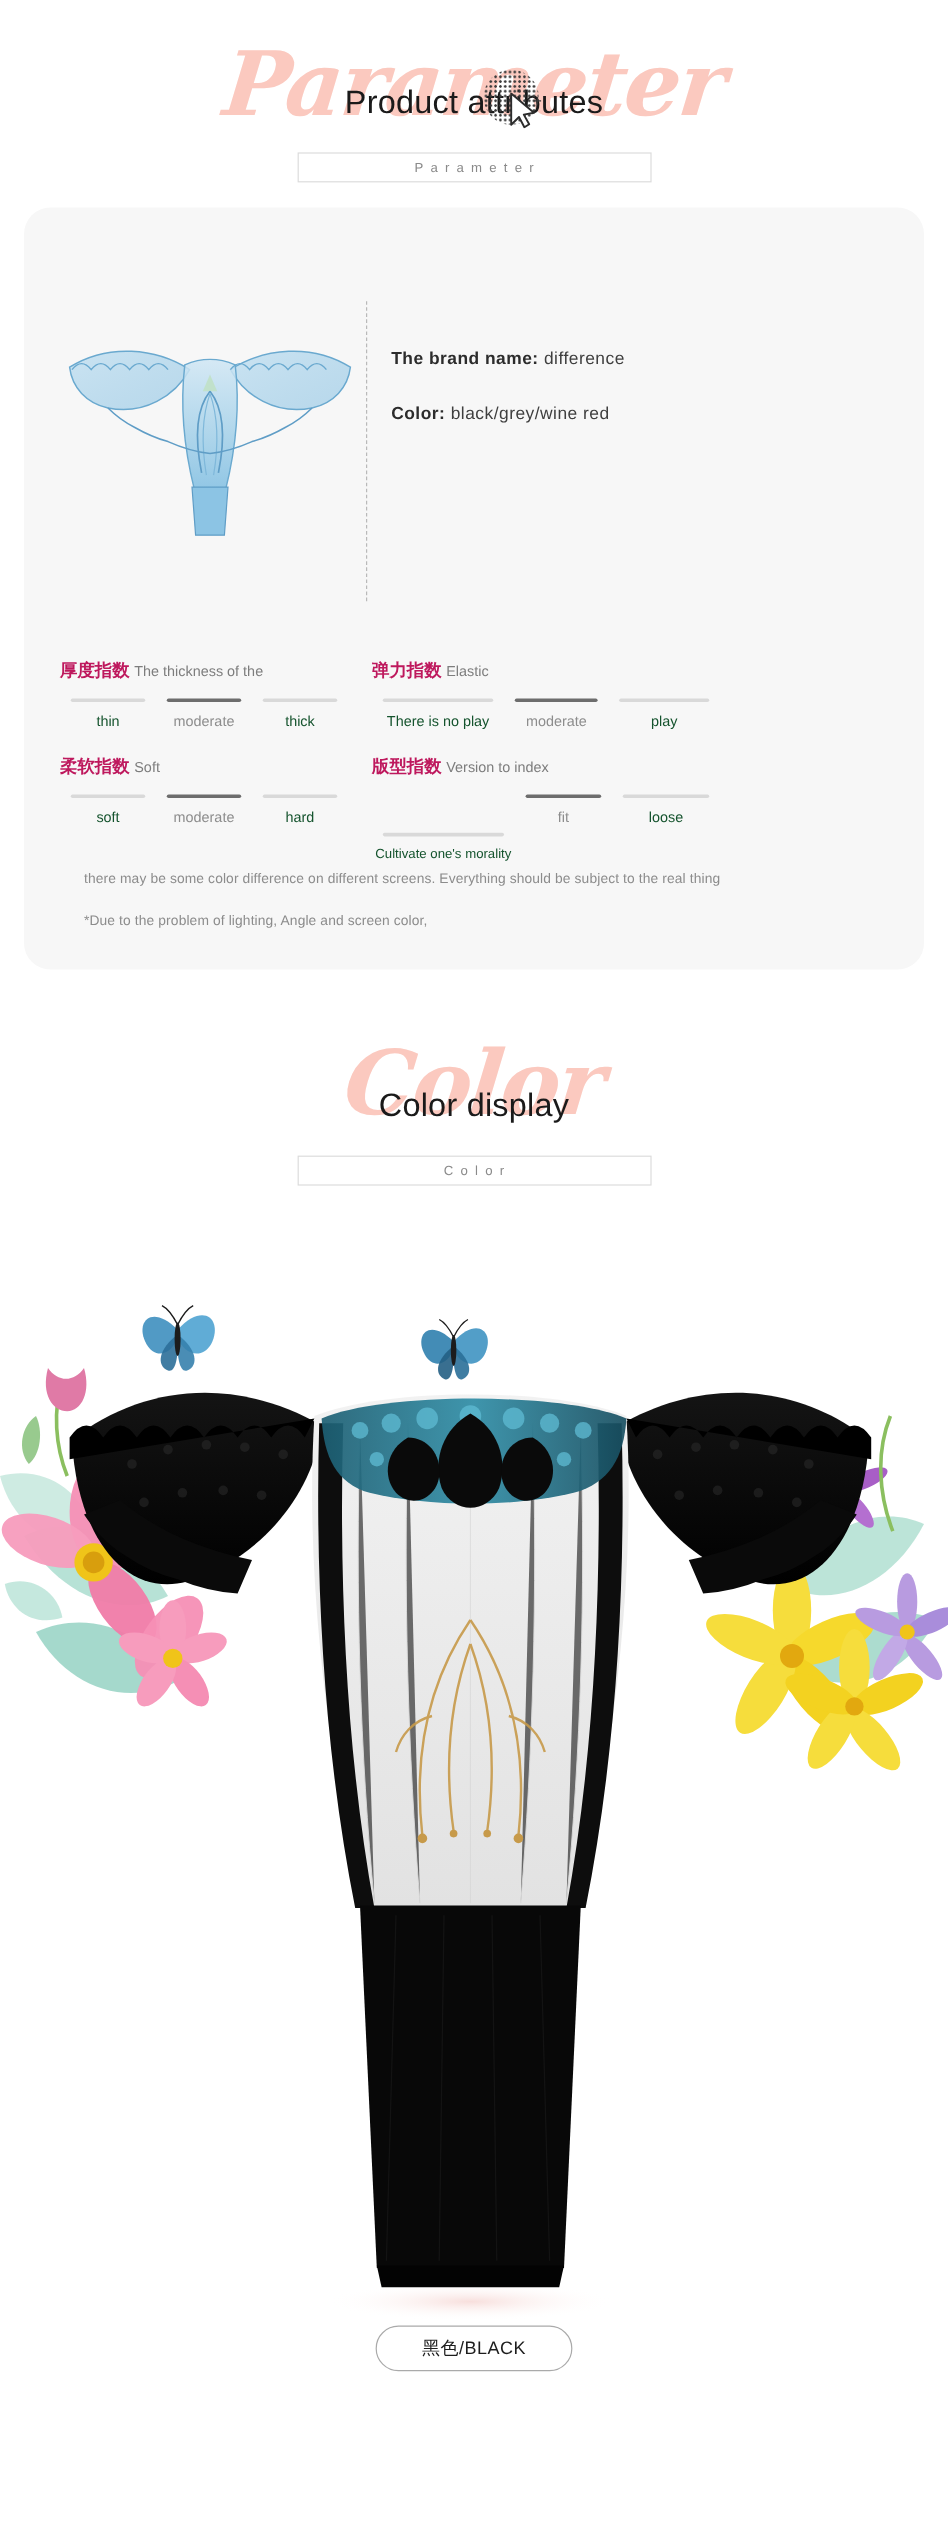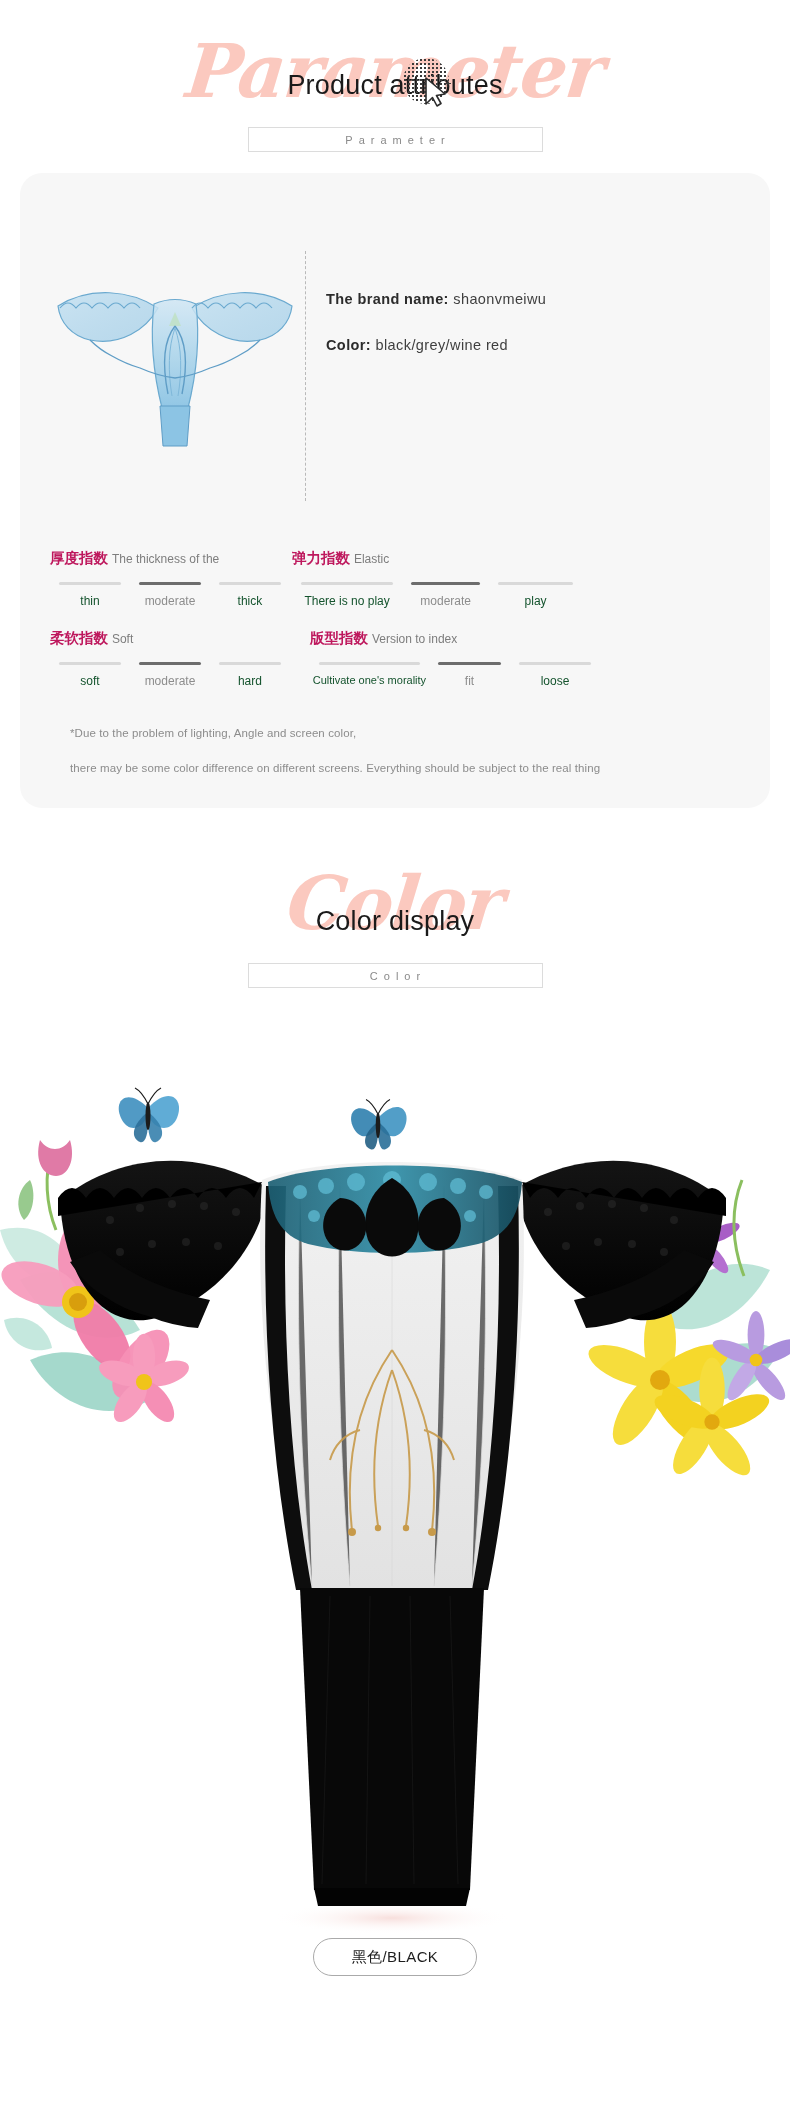--- a/index.html
+++ b/index.html
@@ -250,21 +250,21 @@
 
     <path d="M40,72 q10,10 22,16 q14,8 28,12 q18,8 35,10" fill="none" stroke="#5f9dc6" stroke-width="1.3"></path>
     <path d="M210,72 q-10,10 -22,16 q-14,8 -28,12 q-18,8 -35,10" fill="none" stroke="#5f9dc6" stroke-width="1.3"></path>
   </svg>
 
   <div class="divider-dashed"></div>
 
   <div class="spec-list">
     <div class="spec-row">
       <span class="k">The brand name:</span>
-      <span class="v">shaonvmeiwu</span>
+      <span class="v">difference</span>
     </div>
     <div class="spec-row">
       <span class="k">Color:</span>
       <span class="v">black/grey/wine red</span>
     </div>
   </div>
 
   <div class="index-area">
 
     <div class="index-group" style="left:30px;top:0px;width:240px;">
@@ -281,21 +281,21 @@
           <div class="scale-bar on" style="margin:0 9px 9px 9px;"></div>
           <div class="scale-label on">moderate</div>
         </div>
         <div class="scale-item" style="width:33.33%;">
           <div class="scale-bar" style="margin:0 9px 9px 9px;"></div>
           <div class="scale-label">thick</div>
         </div>
       </div>
     </div>
 
-    <div class="index-group" style="left:272px;top:0px;width:290px;">
+    <div class="index-group" style="left:290px;top:0px;width:290px;">
       <div class="index-head">
         <span class="cn">弹力指数</span>
         <span class="en">Elastic</span>
       </div>
       <div class="scale">
         <div class="scale-item" style="width:38%;">
           <div class="scale-bar" style="margin:0 9px 9px 9px;"></div>
           <div class="scale-label">There is no play</div>
         </div>
         <div class="scale-item" style="width:30%;">
@@ -329,39 +329,39 @@
         </div>
       </div>
     </div>
 
     <div class="index-group" style="left:290px;top:80px;width:290px;">
       <div class="index-head">
         <span class="cn">版型指数</span>
         <span class="en">Version to index</span>
       </div>
       <div class="scale">
-        <div class="scale-item" style="width:41%;">
+        <div class="scale-item" style="width:41%;margin-top:32px;">
           <div class="scale-bar" style="margin:0 9px 9px 9px;"></div>
           <div class="scale-label" style="font-size:11px;">Cultivate one's morality</div>
         </div>
         <div class="scale-item" style="width:28%;">
           <div class="scale-bar on" style="margin:0 9px 9px 9px;"></div>
           <div class="scale-label on">fit</div>
         </div>
         <div class="scale-item" style="width:31%;">
           <div class="scale-bar" style="margin:0 9px 9px 9px;"></div>
           <div class="scale-label">loose</div>
         </div>
       </div>
     </div>
   </div>
 
   <div class="disclaimer">
+    <p>there may be some color difference on different screens. Everything should be subject to the real thing</p>
     <p>*Due to the problem of lighting, Angle and screen color,</p>
-    <p>there may be some color difference on different screens. Everything should be subject to the real thing</p>
   </div>
 </div>
 
 <div class="section-header color-section" style="height:140px;">
 
   <div class="script-watermark" style="top:0px;font-size:74px;">Color</div>
 
   <h2 class="header-title" style="padding-top:46px;">Color display</h2>
 
   <div class="label-box" style="margin-top:26px;width:295px;height:25px;">Color</div>

